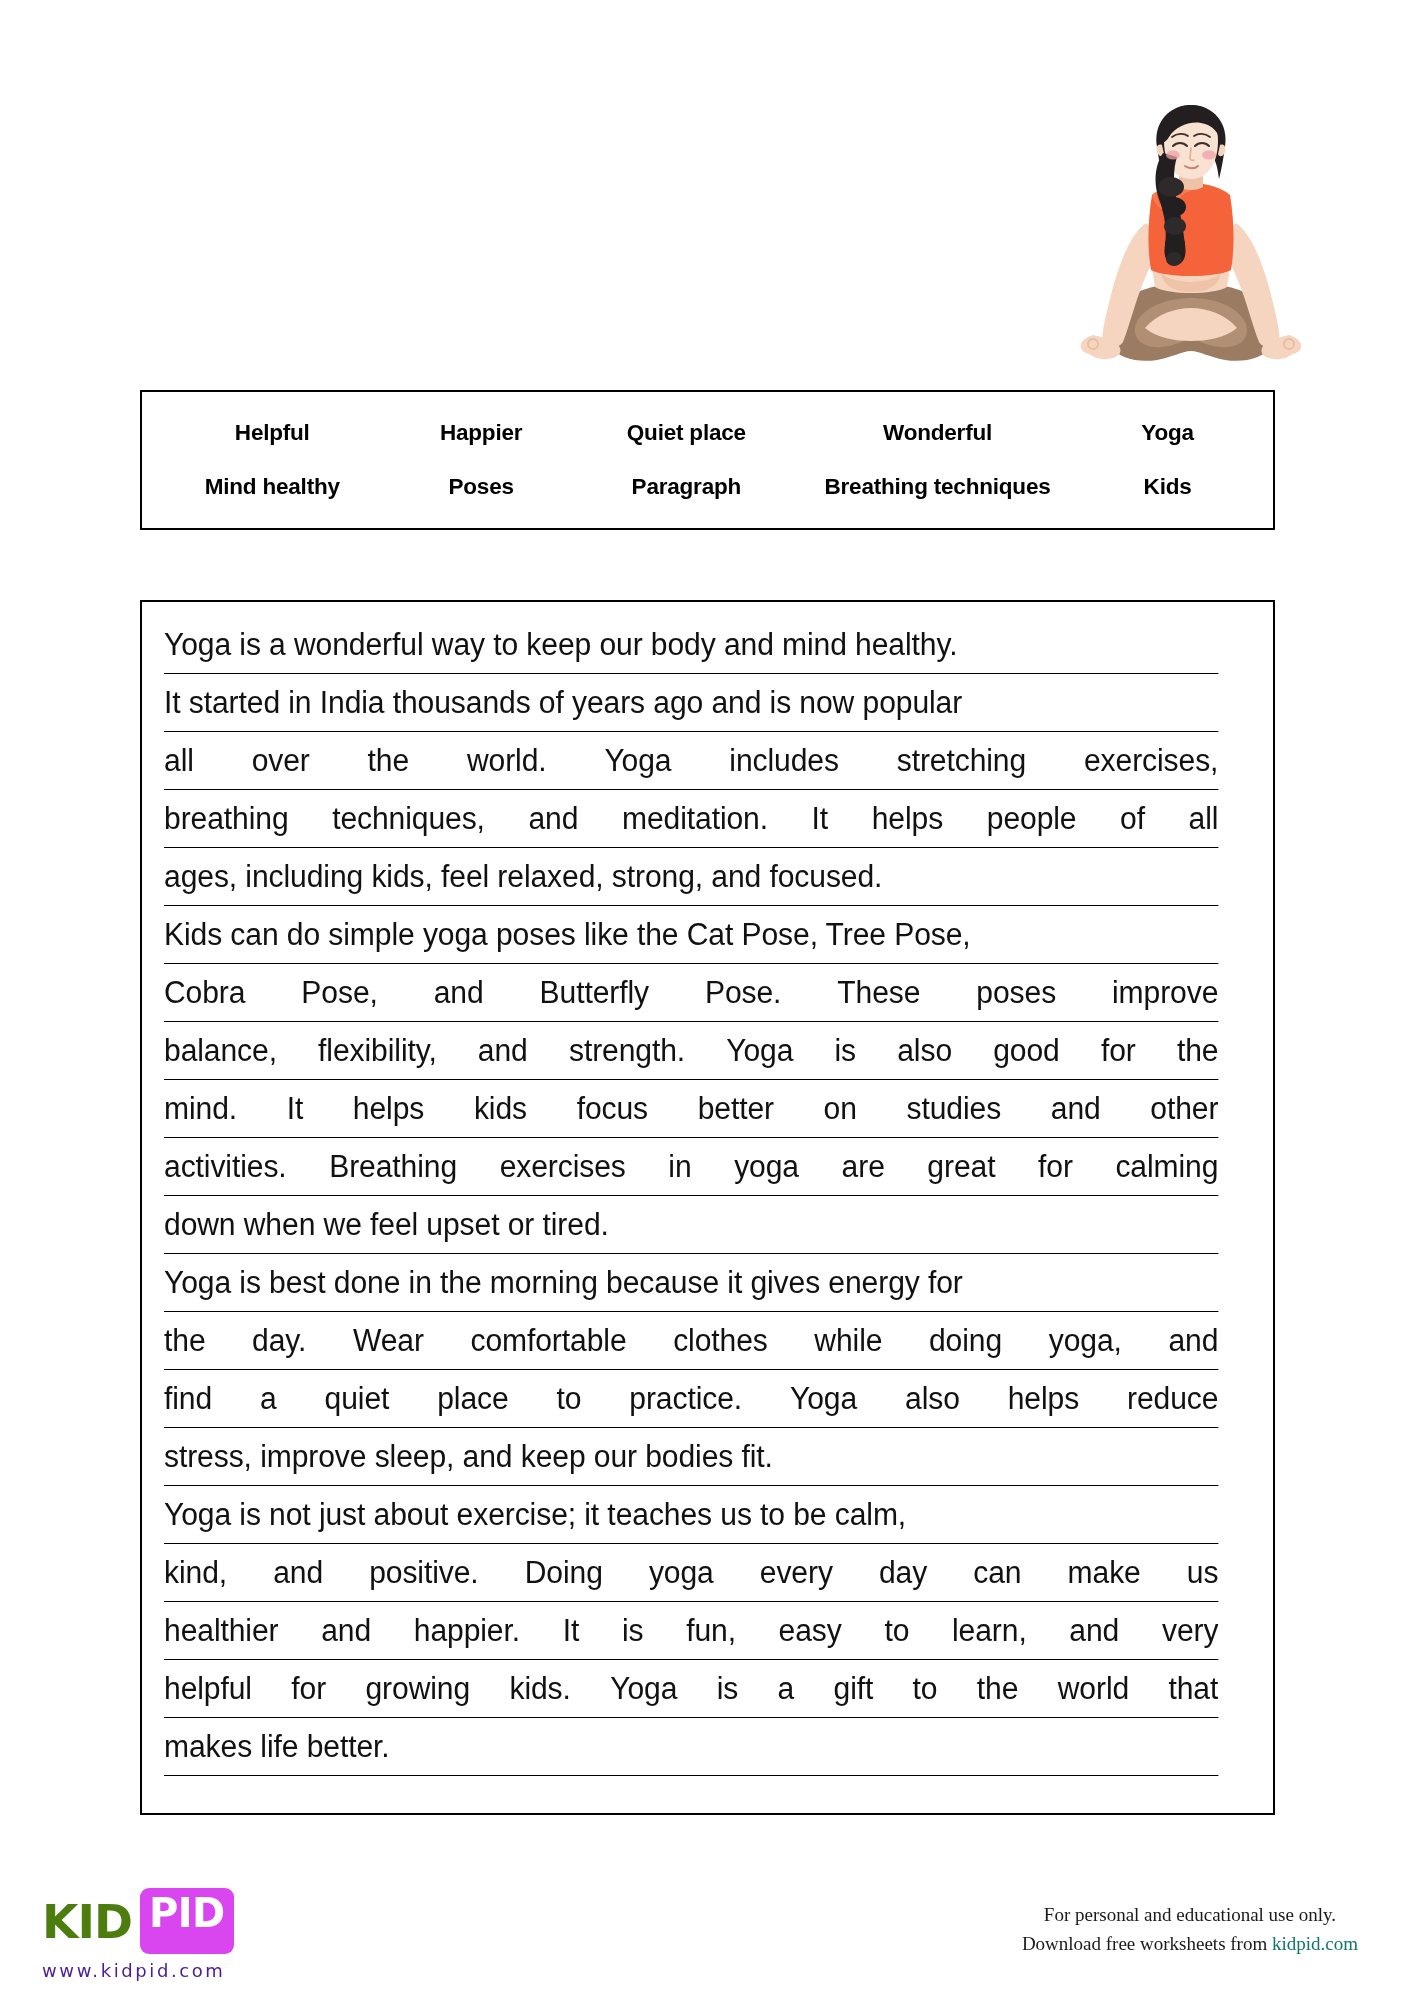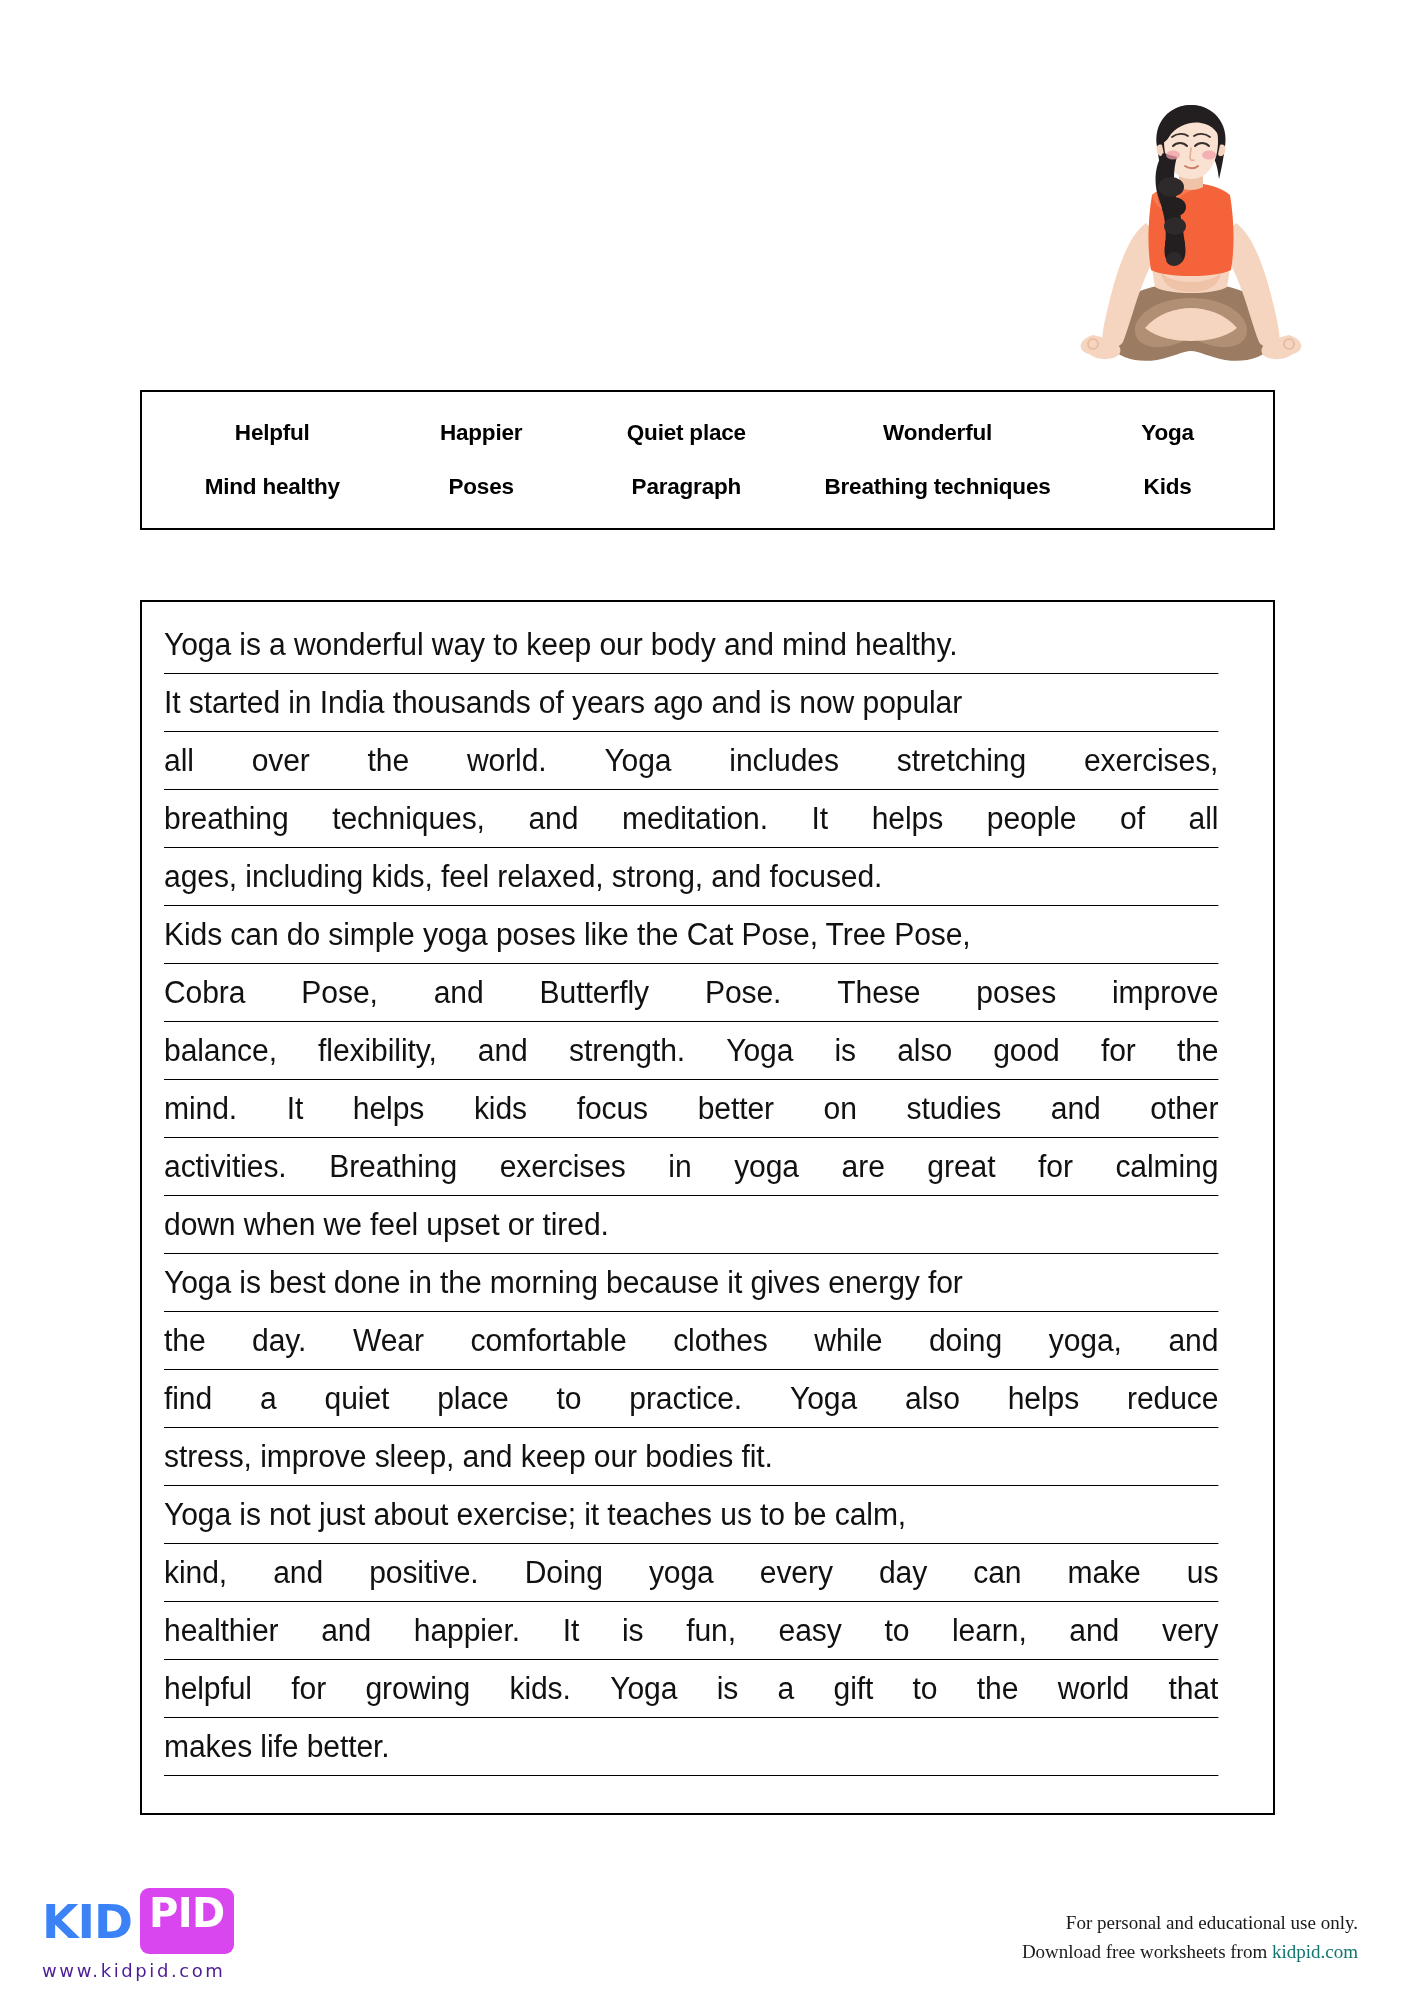--- a/index.html
+++ b/index.html
@@ -124,21 +124,21 @@
     left: 42px;
     top: 8px;
   }
   .logo-row {
     display: flex;
     align-items: center;
   }
   .logo-kid {
     font-size: 47px;
     font-weight: 800;
-    color: #3b82f6;
+    color: #4d7c0f;
     letter-spacing: -1px;
     font-family: "DejaVu Sans", sans-serif;
   }
   .logo-pid-box {
     background: #d946ef;
     border-radius: 9px;
     padding: 2px 9px 18px 9px;
     margin-left: 8px;
   }
   .logo-pid {
@@ -151,22 +151,22 @@
   .logo-url {
     margin-top: 6px;
     font-size: 18px;
     letter-spacing: 2.6px;
     color: #4c1d95;
     font-family: "DejaVu Sans", sans-serif;
   }
   .credits {
     position: absolute;
     right: 56px;
-    top: 28px;
-    text-align: right;
+    top: 20px;
+    text-align: center;
     font-family: "Liberation Serif", serif;
     font-size: 19px;
     color: #1a1a1a;
     line-height: 1.55;
   }
   .credits a, .credits .link {
     color: #0f766e;
   }
 </style>
 </head>

